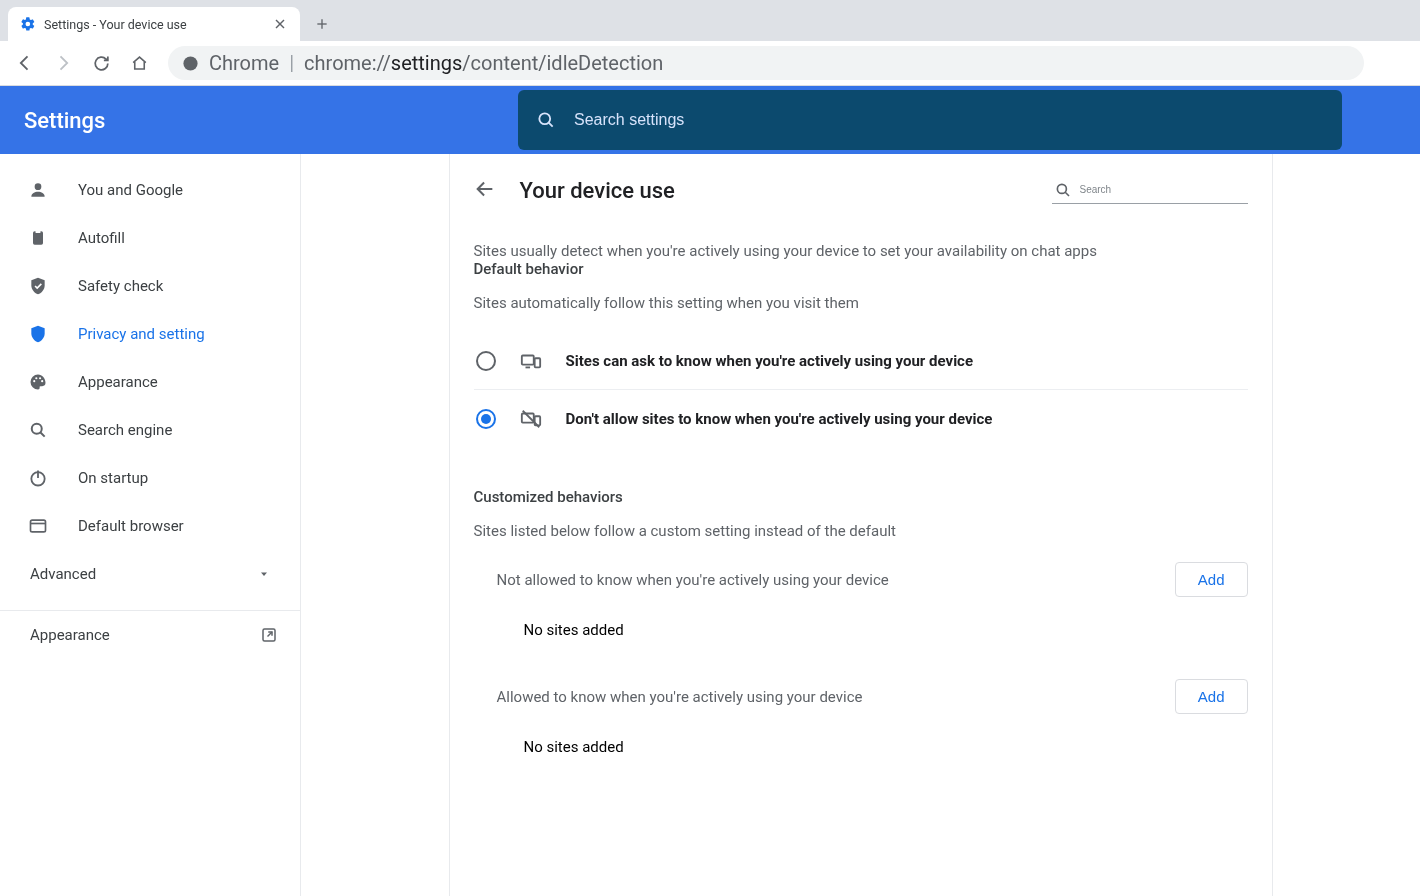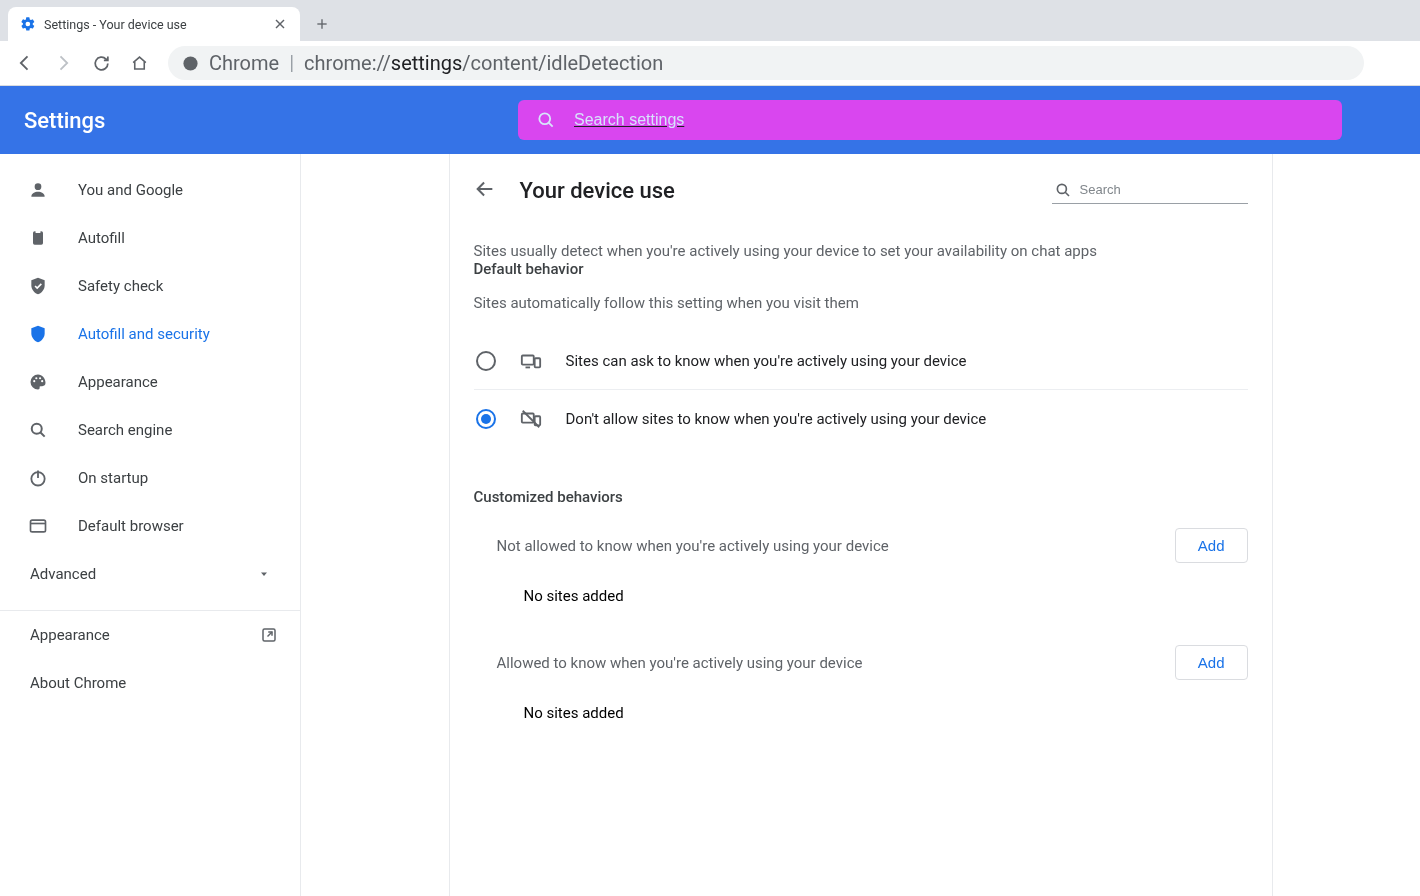--- a/index.html
+++ b/index.html
@@ -34,22 +34,22 @@
 .omnibox .url { color:#5f6368; }
 .omnibox .url .dark { color:#202124; }
 .right-gap { width:44px; }
 
 
 .settings-header {
   background:#3573E7; height:68px; display:flex; align-items:center; padding:0 24px;
 }
 .settings-header h1 { color:#fff; font-size:22px; font-weight:500; width:494px;}
 .search-settings {
-  flex:0 0 824px; height:40px; background:#d946ef; border-radius:6px; display:flex; align-items:center;
-  padding:0 18px; gap:18px;text-decoration:underline;
+  flex:0 0 824px; height:60px; background:#0c4a6e; border-radius:6px; display:flex; align-items:center;
+  padding:0 18px; gap:18px;
 }
 .search-settings input {
   background:transparent; border:none; outline:none; color:#fff; font-size:16px; width:100%;
 }
 .search-settings input::placeholder { color:#d7e3fb; }
 .search-settings .icon { color:#d7e3fb; }
 
 
 .body { display:flex; height:calc(896px - 41px - 45px - 68px); }
 .sidebar { width:301px; border-right:1px solid #e8eaed; padding-top:12px;}
@@ -74,29 +74,29 @@
   width:824px; border-left:1px solid #e8eaed; border-right:1px solid #e8eaed;
   padding:18px 24px 40px 24px;
 }
 .panel-header { display:flex; align-items:center; justify-content:space-between; margin-bottom:34px; height:36px;}
 .ph-left { display:flex; align-items:center; gap:22px;}
 .ph-left .back { width:24px; height:24px; color:#5f6368; cursor:pointer;}
 .ph-left h2 { font-size:22px; font-weight:500; color:#202124;}
 .ph-search {
   display:flex; align-items:center; gap:8px; border-bottom:1px solid #9aa0a6; width:196px; padding:4px 2px;
 }
-.ph-search input { border:none; outline:none; font-size:13px; width:100%; color:#1d4ed8;}
+.ph-search input { border:none; outline:none; font-size:10px; width:100%; color:#1d4ed8;}
 .ph-search input::placeholder { color:#80868b; }
 .ph-search .icon { color:#5f6368; width:18px; height:18px;}
 
 .desc { font-size:15px; color:#5f6368; }
 .section-title { font-size:15px; font-weight:500; color:#3c4043; margin-bottom:16px;}
 .section-sub { font-size:15px; color:#5f6368; margin-bottom:20px;}
 
-.radio-row { display:flex; align-items:center; gap:24px; height:58px; padding-left:2px;}
+.radio-row { display:flex; align-items:center; gap:24px; height:58px; padding-left:2px;font-weight:bold;}
 .radio-row.divider { border-bottom:1px solid #eceef1;}
 .radio-outer {
   width:20px; height:20px; border:2px solid #5f6368; border-radius:50%; display:flex; align-items:center; justify-content:center; flex:0 0 20px;
 }
 .radio-outer.selected { border-color:#1a73e8;}
 .radio-inner { width:10px; height:10px; background:#1a73e8; border-radius:50%;}
 .radio-icon { width:22px; height:22px; color:#5f6368; flex:0 0 22px;}
 .radio-label { font-size:15px; color:#202124;}
 
 .cb-section { margin-top:40px;}
@@ -216,21 +216,21 @@
           </svg>
         </span>
       <span>Safety check</span>
     </div>
     <div class="nav-item active">
       <span class="icon">
           <svg viewBox="0 0 24 24" width="20" height="20" fill="#1a73e8">
             <path d="M12 2 4 5v6c0 5 3.4 9.3 8 11 4.6-1.7 8-6 8-11V5Z"></path>
           </svg>
         </span>
-      <span>Autofill and security</span>
+      <span>Privacy and setting</span>
     </div>
     <div class="nav-item">
       <span class="icon">
           <svg viewBox="0 0 24 24" width="20" height="20" fill="#5f6368">
             <path d="M12 3a9 9 0 1 0 0 18c1.5 0 2-1 2-2s-.5-2 1-2h2a4 4 0 0 0 4-4c0-5-4-10-9-10Z"></path>
             <circle cx="7.5" cy="11" r="1.3" fill="#fff"></circle>
             <circle cx="10" cy="7.5" r="1.3" fill="#fff"></circle>
             <circle cx="14.5" cy="7.5" r="1.3" fill="#fff"></circle>
             <circle cx="17" cy="11" r="1.3" fill="#fff"></circle>
           </svg>
@@ -276,23 +276,20 @@
     <div class="sep-line"></div>
     <div class="ext-item">
       <span>Appearance</span>
       <span>
           <svg viewBox="0 0 24 24" width="18" height="18" fill="none" stroke="#5f6368" stroke-width="2">
             <rect x="4" y="4" width="16" height="16" rx="2"></rect>
             <polyline points="10 14 16 8"></polyline>
             <polyline points="11 8 16 8 16 13"></polyline>
           </svg>
         </span>
-    </div>
-    <div class="plain-item">
-      <span>About Chrome</span>
     </div>
   </div>
 
   <div class="main-wrap">
     <div class="panel">
       <div class="panel-header">
         <div class="ph-left">
           <span class="back">
             <svg viewBox="0 0 24 24" width="22" height="22" fill="none" stroke="#5f6368" stroke-width="2.2">
                 <line x1="20" y1="12" x2="4" y2="12"></line>
@@ -338,20 +335,21 @@
               <rect x="2" y="6" width="13" height="10" rx="1"></rect>
               <rect x="16" y="9" width="6" height="10" rx="1"></rect>
               <line x1="3" y1="3" x2="21" y2="21"></line>
             </svg>
         </span>
         <span class="radio-label">Don't allow sites to know when you're actively using your device</span>
       </div>
 
       <div class="cb-section">
         <div class="section-title">Customized behaviors</div>
+        <div class="section-sub">Sites listed below follow a custom setting instead of the default</div>
 
         <div class="cb-row">
           <span class="cb-label">Not allowed to know when you're actively using your device</span>
           <button class="add-btn">Add</button>
         </div>
         <div class="empty">No sites added</div>
 
         <div class="cb-row">
           <span class="cb-label">Allowed to know when you're actively using your device</span>
           <button class="add-btn">Add</button>

